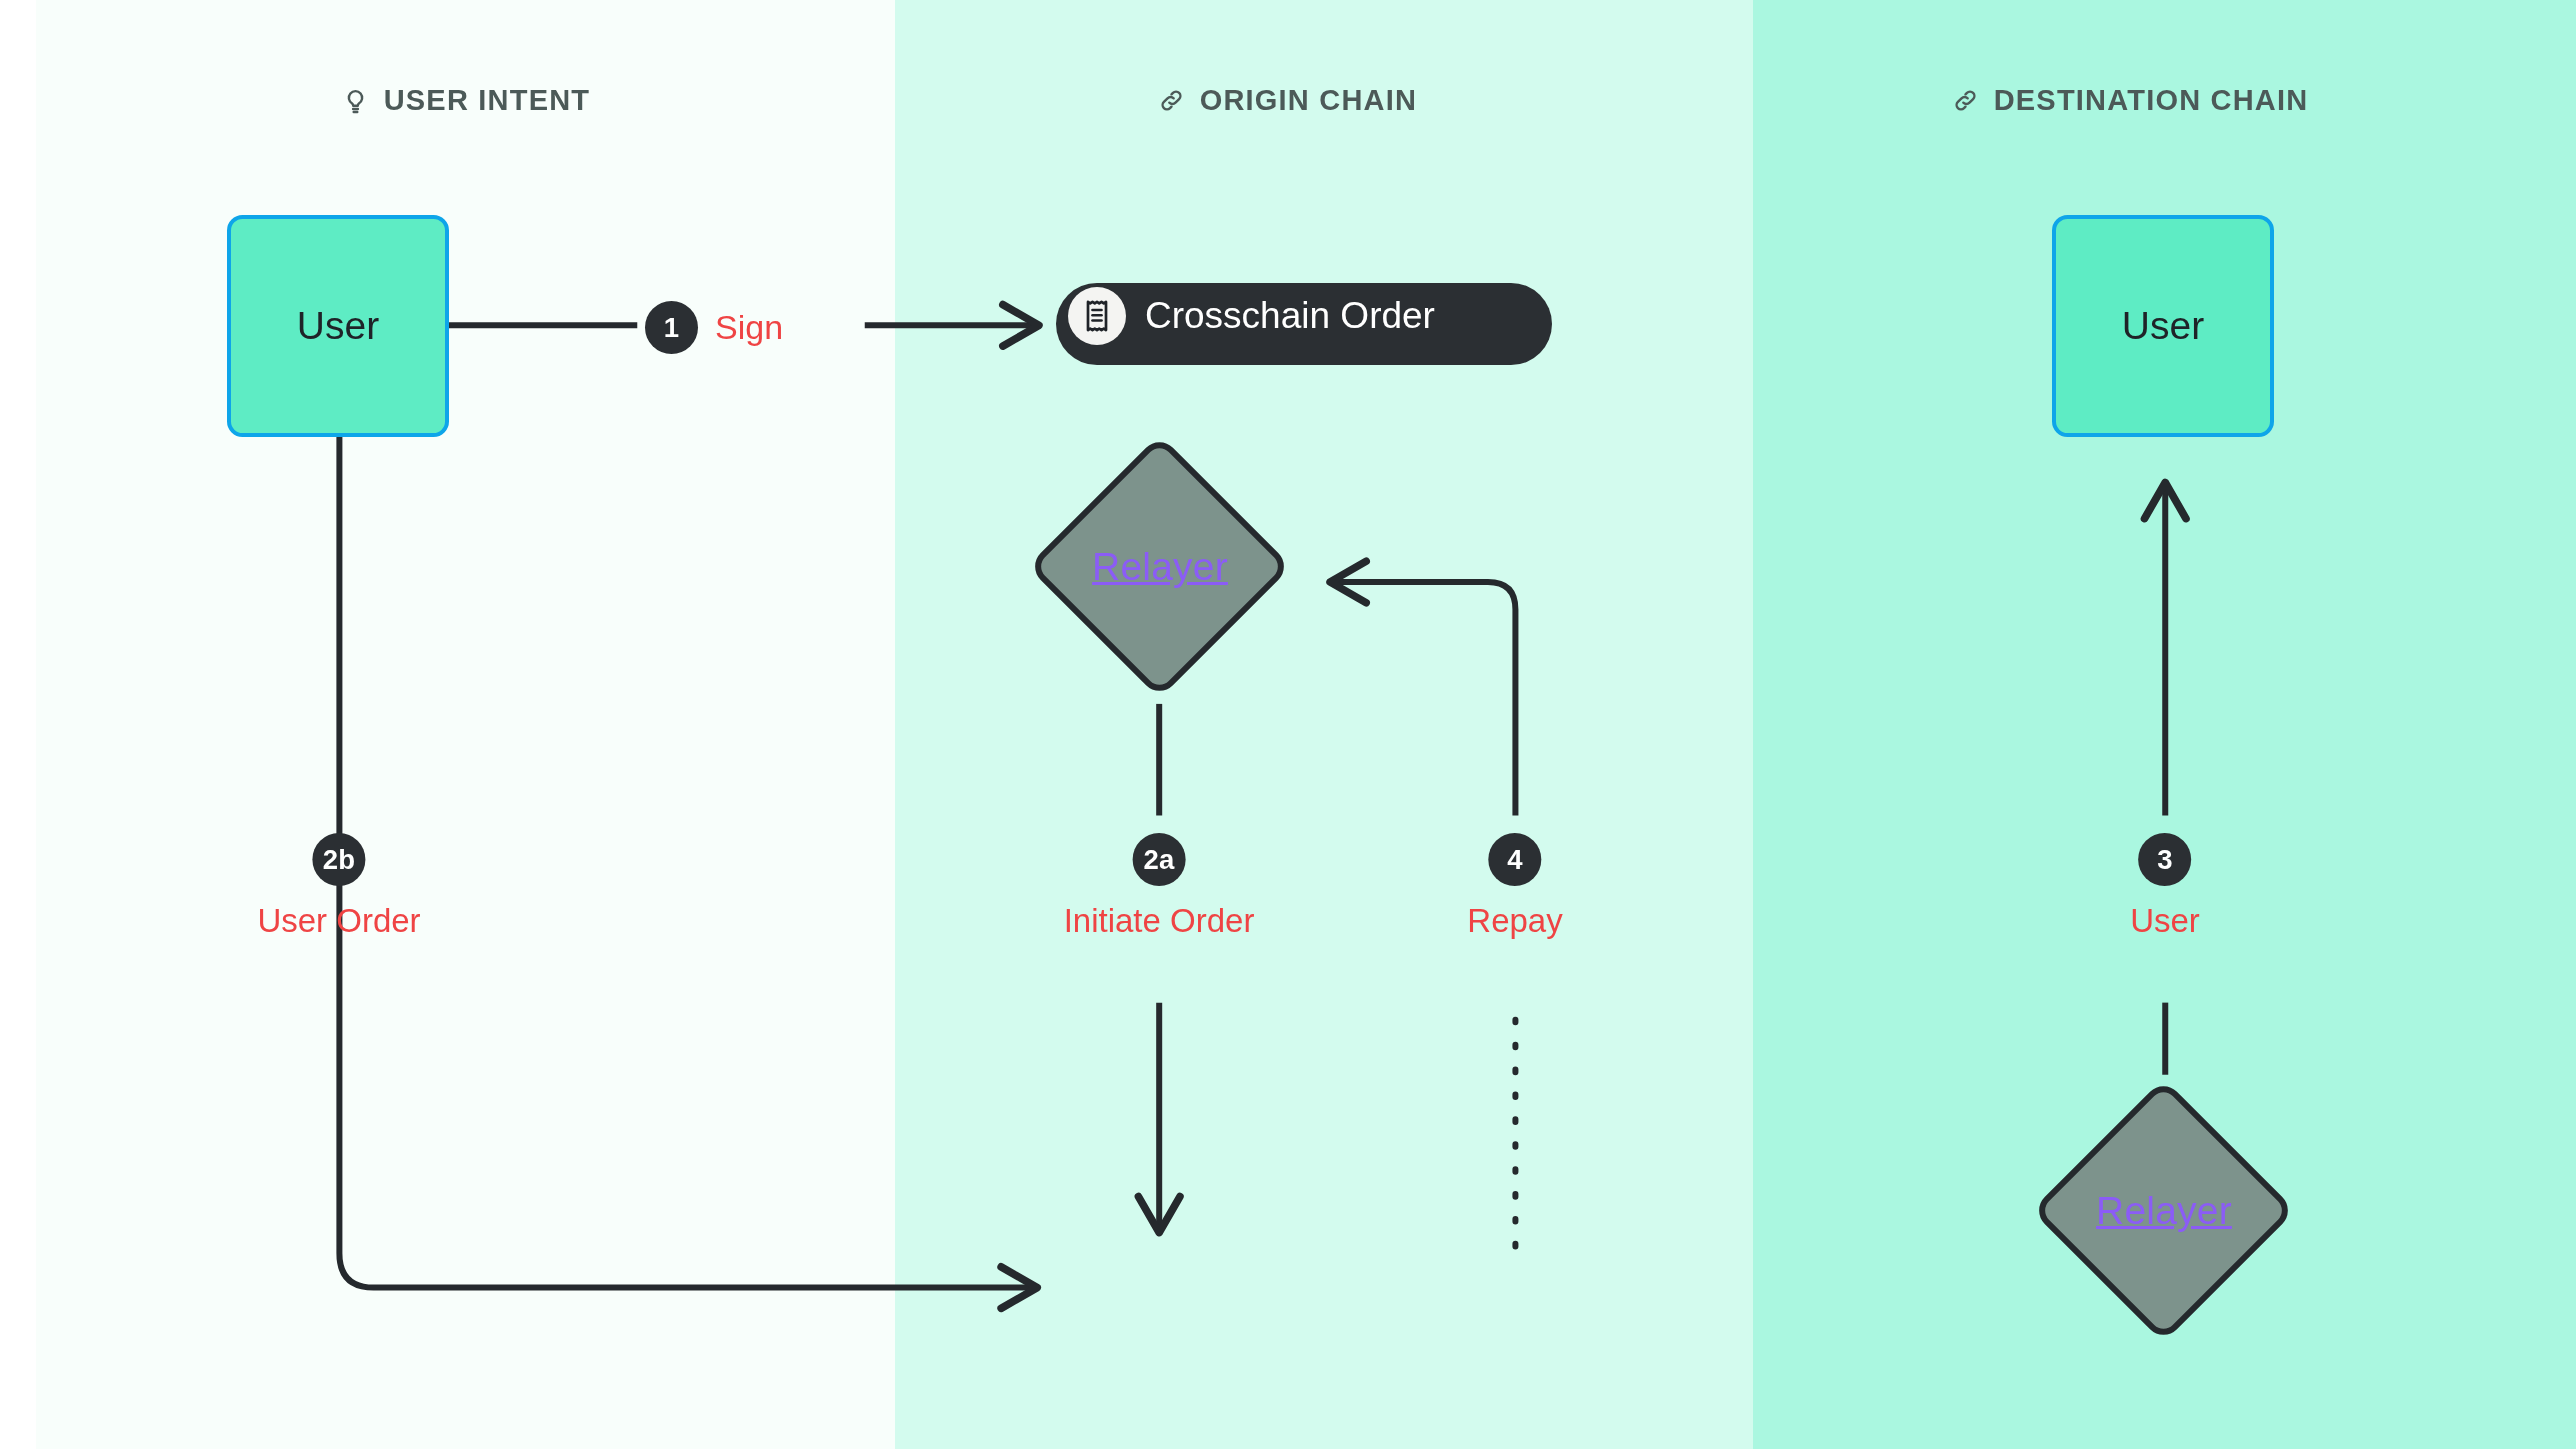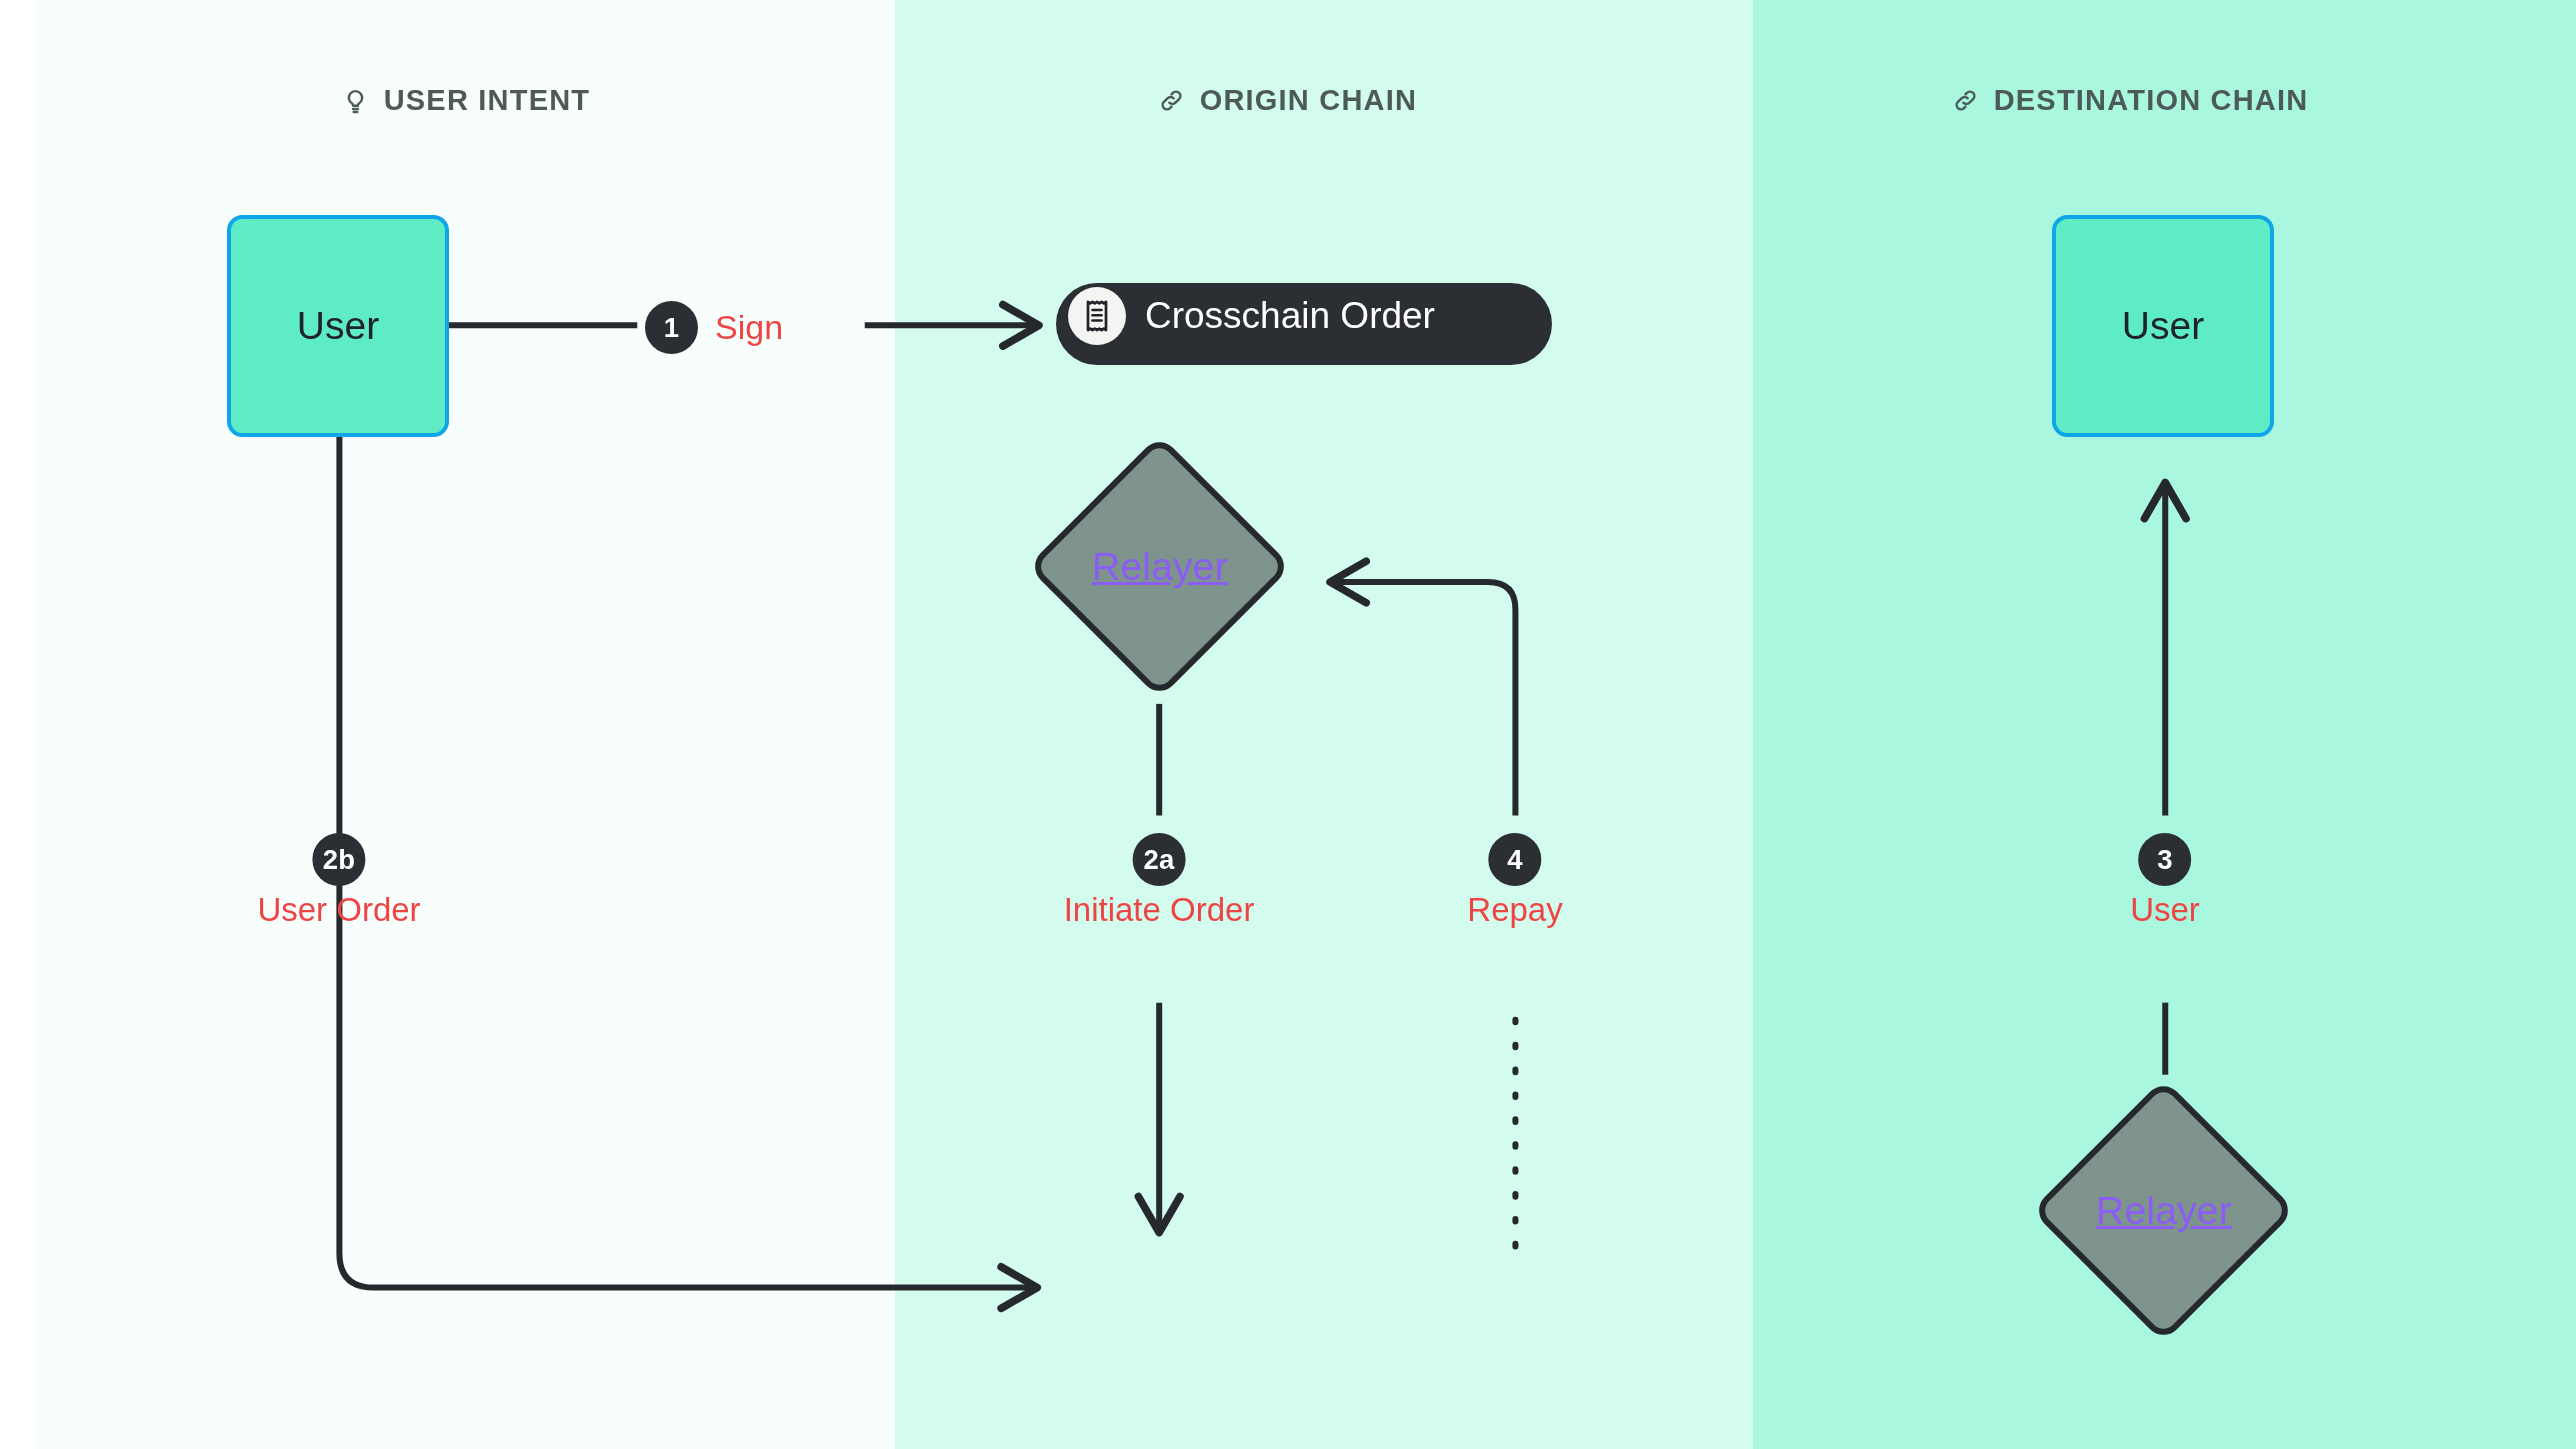--- a/index.html
+++ b/index.html
@@ -142,21 +142,21 @@
   .pill-icon svg { display: block; }
   .pill-order      { left: 1020px; top: 283px;  width: 496px; }
   .pill-settlement { left: 1018px; top: 1253px; width: 561px; }
 
   
   .step {
     position: absolute;
     display: flex;
     flex-direction: column;
     align-items: center;
-    gap: 5px;
+    gap: 16px;
     transform: translateX(-50%);
   }
   .step-badge {
     width: 53px;
     height: 53px;
     border-radius: 50%;
     background: #2b2f33;
     color: #ffffff;
     display: flex;
     align-items: center;

